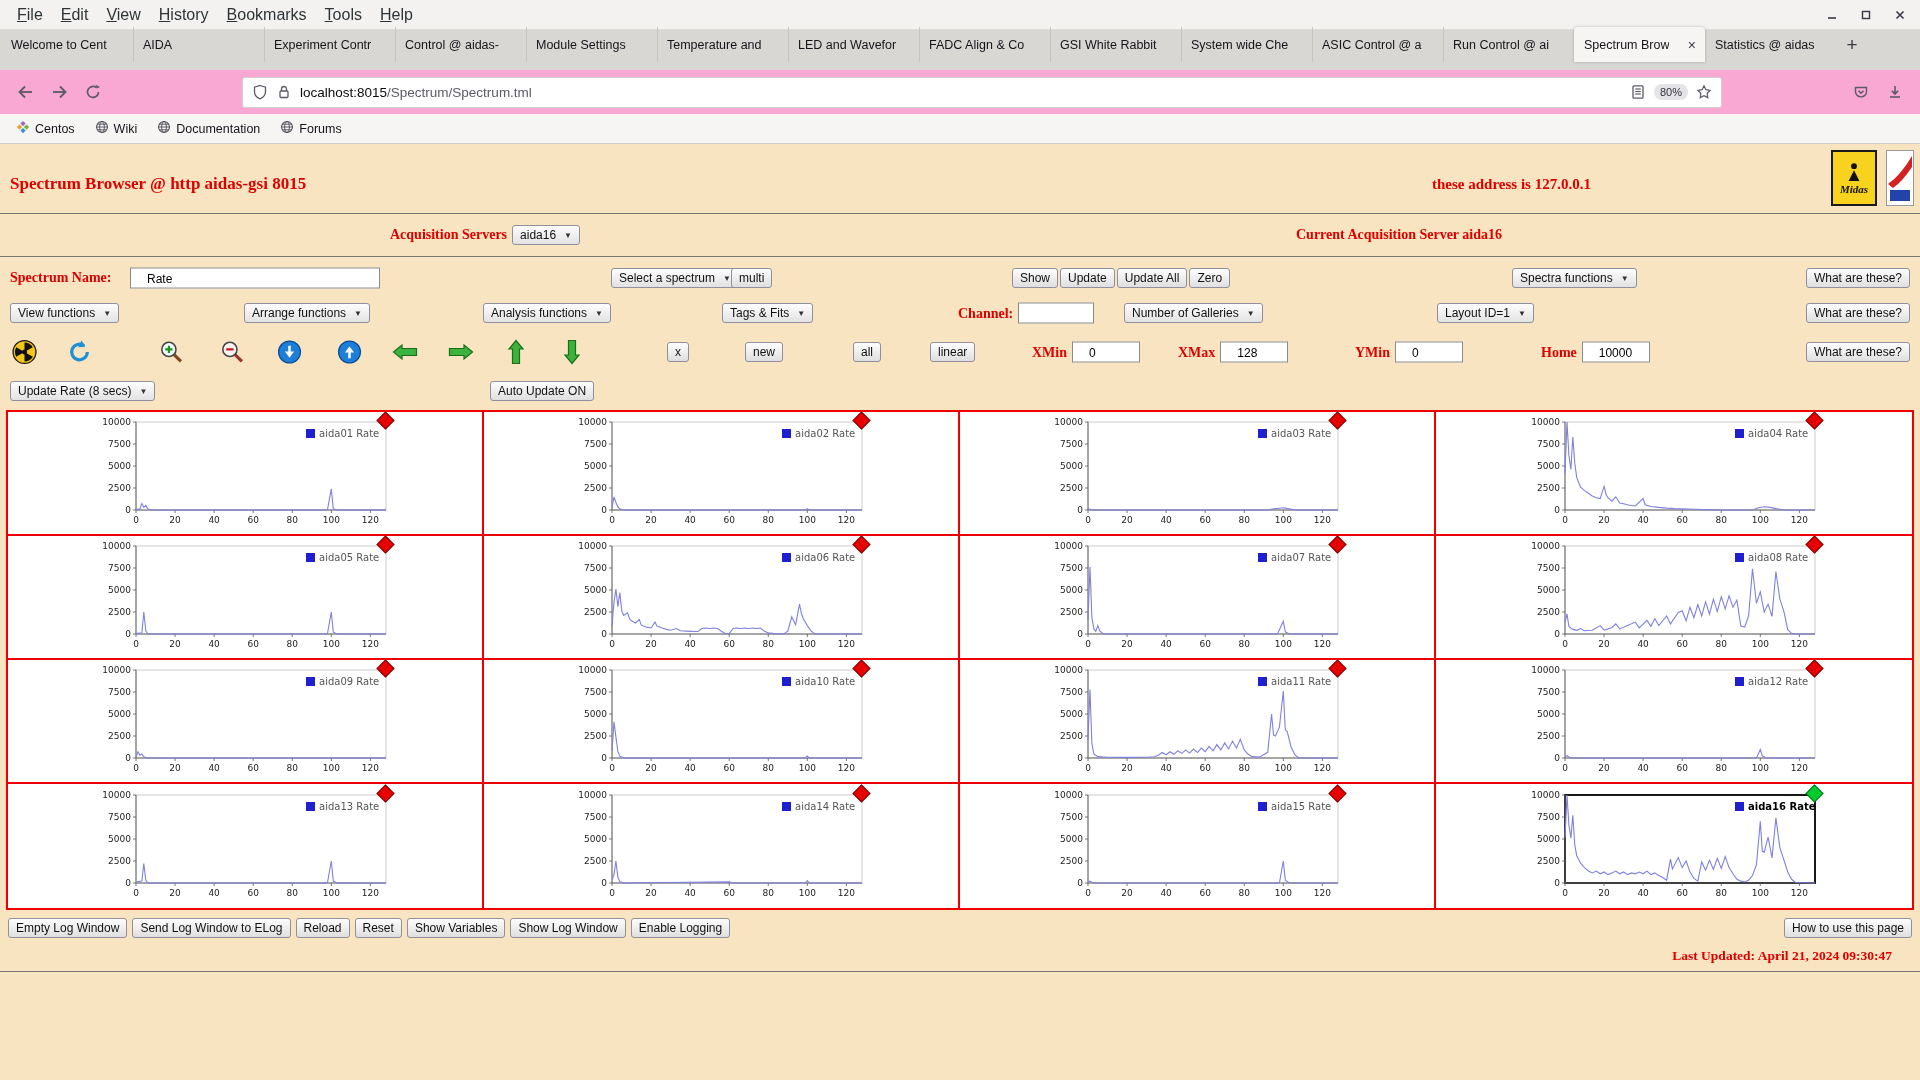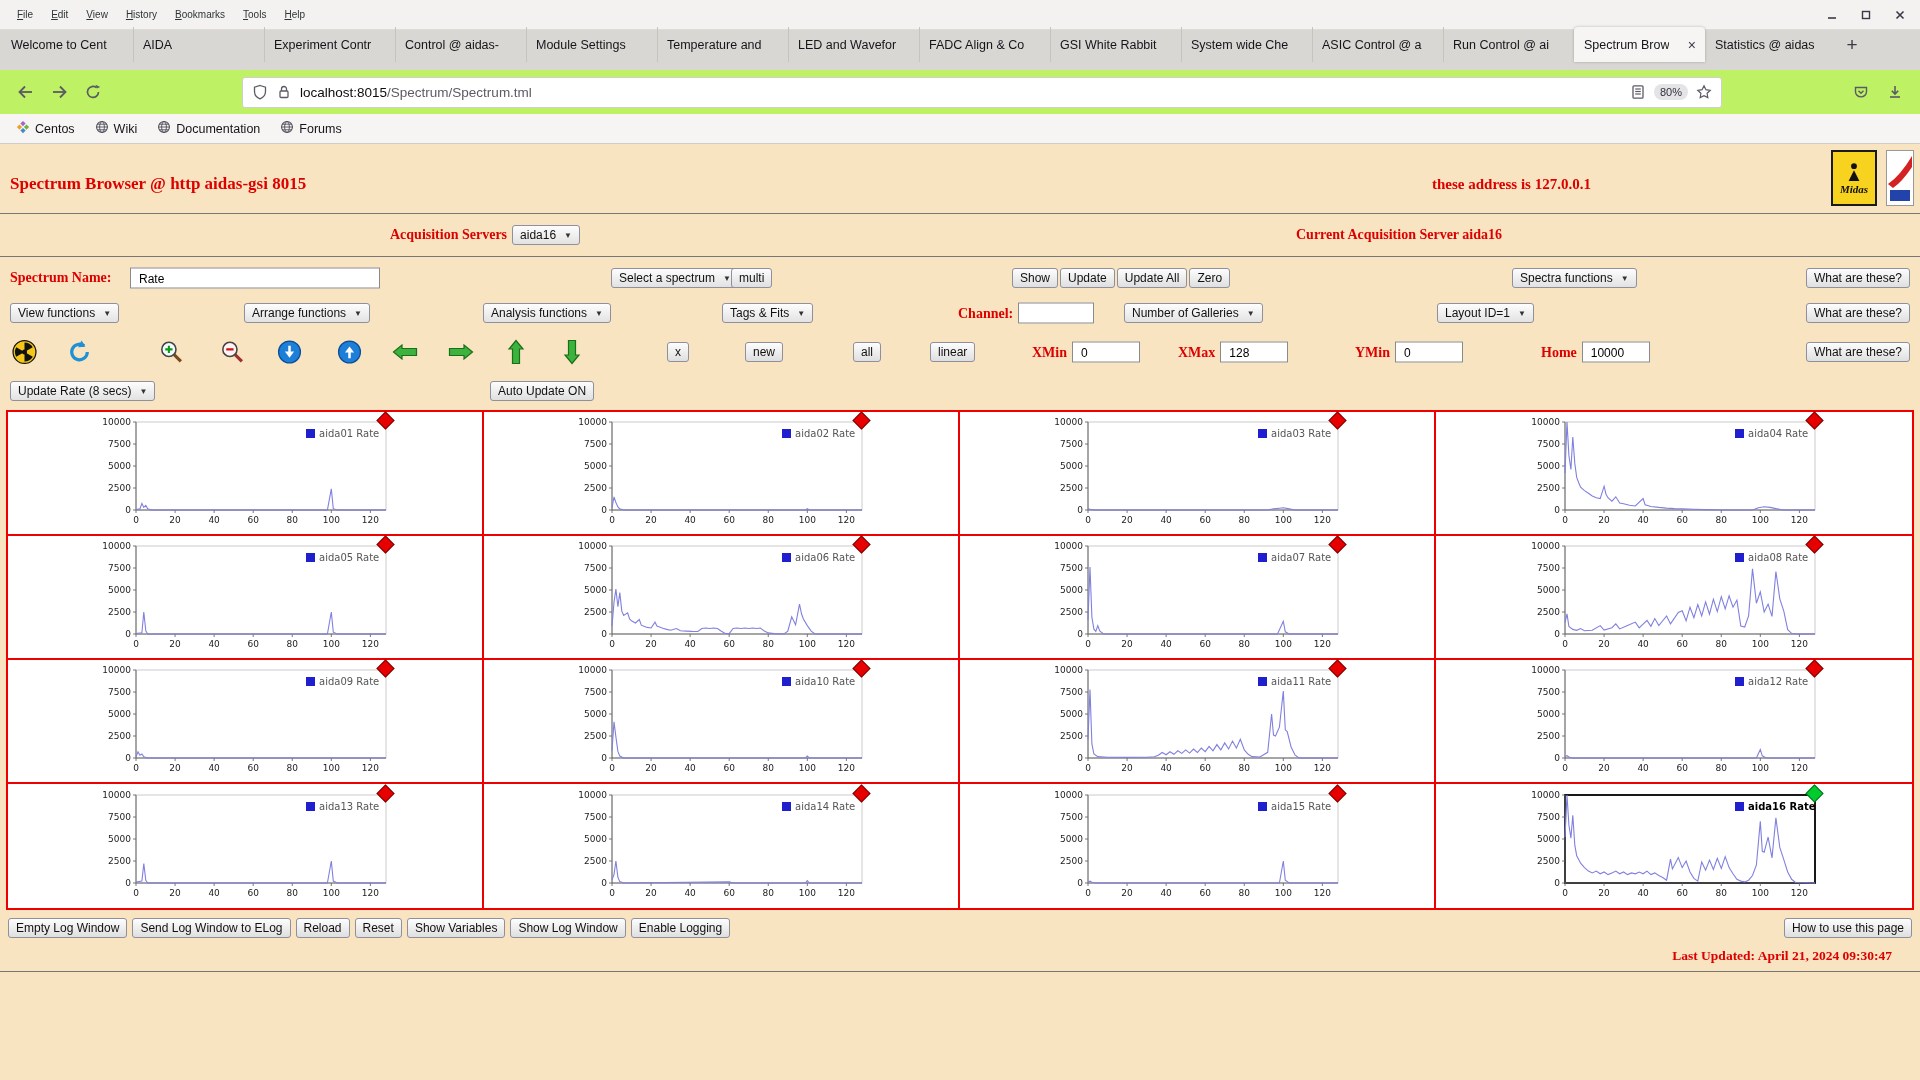--- a/index.html
+++ b/index.html
@@ -1,35 +1,35 @@
 <!DOCTYPE html>
 <html><head>
 <meta charset="utf-8">
 <style>
   * { margin:0; padding:0; box-sizing:border-box; }
   html,body { width:1920px; height:1080px; overflow:hidden; font-family:"Liberation Sans",sans-serif; background:#d9d7d4; }
 
   
-  .menubar { height:30px; background:#f3f2f1; border-bottom:1px solid #dedcd9; display:flex; align-items:center; padding:0 8px; font-size:10px; color:#2e3436; }
+  .menubar { height:30px; background:#f3f2f1; border-bottom:1px solid #dedcd9; display:flex; align-items:center; padding:0 8px; font-size:16px; color:#2e3436; }
   .menu-items { display:flex; align-items:center; }
   .menu-item { padding:4px 9px; cursor:default; }
   .window-controls { margin-left:auto; display:flex; align-items:center; gap:22px; padding-right:6px; }
   .wc { display:flex; align-items:center; }
 
   .tabbar { height:40px; background:#d9d7d4; display:flex; align-items:flex-end; padding:8px 2px; }
   .tabs { display:flex; flex:0 1 auto; min-width:0; height:35px; }
   .tab { flex:1 1 0; min-width:0; width:131px; max-width:131px; height:35px; display:flex; align-items:center; padding:0 9px; font-size:12.5px; color:#15141a; white-space:nowrap; overflow:hidden; }
   .tab + .tab { border-left:1px solid #c6c4c0; }
   .tab.active { background:#f6f5f4; border-left-color:transparent; border-radius:4px 4px 0 0; box-shadow:0 0 3px rgba(0,0,0,.25); }
   .tab.active + .tab { border-left-color:transparent; }
   .tab-label { overflow:hidden; text-overflow:clip; white-space:nowrap; }
   .tab-close { margin-left:auto; font-size:14px; color:#3d3846; padding-left:6px; }
   .newtab { width:32px; height:35px; display:flex; align-items:center; justify-content:center; font-size:19px; color:#3d3846; }
 
-  .navbar { height:44px; background:#bef264; display:flex; align-items:center; padding:0 10px; gap:4px; }
+  .navbar { height:44px; background:#f9a8d4; display:flex; align-items:center; padding:0 10px; gap:4px; }
   .nav-btn { width:30px; height:30px; display:flex; align-items:center; justify-content:center; border-radius:3px; }
   .urlbar { flex:1; height:31px; margin-left:130px; margin-right:120px; background:#ffffff; border:1px solid #d0cfce; border-radius:3px; display:flex; align-items:center; gap:8px; padding:0 9px; }
   .url-text { flex:1; font-size:13.5px; }
   .url-text .host { color:#0c0c0d; }
   .url-text .path { color:#5b5b66; }
   .zoom-badge { background:#e4e3e6; border-radius:8px; font-size:11px; color:#33323c; padding:2px 6px; }
   .u-ic { display:flex; align-items:center; }
 
   .bookmarksbar { height:30px; background:#f6f5f4; border-bottom:1px solid #cfcdc9; display:flex; align-items:center; padding:0 8px; }
   .bm-items { display:flex; align-items:center; gap:4px; }
@@ -52,21 +52,21 @@
   .pr { position:absolute; top:50%; transform:translateY(-50%); display:flex; align-items:center; gap:5px; }
   .acq-row { height:36px; }
   .spec-row { height:36px; }
   .controls-row { height:34px; }
   .icons-row { height:44px; }
   .update-row { height:34px; }
 
   .fselect { display:inline-flex; align-items:center; gap:8px; background:linear-gradient(#fdfdfd,#e2e2e2); border:1px solid #8f8f9d; border-radius:3px; padding:2px 7px; font-size:12px; color:#111; white-space:nowrap; }
   .fselect .arr { font-size:8px; color:#333; }
   button.std { background:linear-gradient(#fdfdfd,#dfdfdf); border:1px solid #8f8f9d; border-radius:3px; padding:2px 7px; font-family:"Liberation Sans",sans-serif; font-size:12px; color:#111; white-space:nowrap; }
-  input.txt { border:1px solid #8a8a8a; background:#fff; font-family:"Liberation Sans",sans-serif; font-size:12px; padding:2px 8px; height:21px; }
+  input.txt { border:1px solid #8a8a8a; background:#fff; font-family:"Liberation Sans",sans-serif; font-size:12px; padding:2px 16px; height:21px; }
   .name-input { width:250px; }
   .channel-input { width:76px; }
   .axis-input { width:68px; }
   .btn-group { display:flex; gap:2px; }
   .icobtn { display:flex; align-items:center; background:none; border:none; }
 
   
   .gallery { display:grid; grid-template-columns:repeat(4,1fr); border:2px solid #ee0000; background:#fff; margin:2px 6px 0 6px; }
   .cell { height:124px; background:#fff; border-right:2px solid #ee0000; border-bottom:2px solid #ee0000; display:flex; align-items:center; justify-content:center; }
   .cell:nth-child(4n) { border-right:none; }

